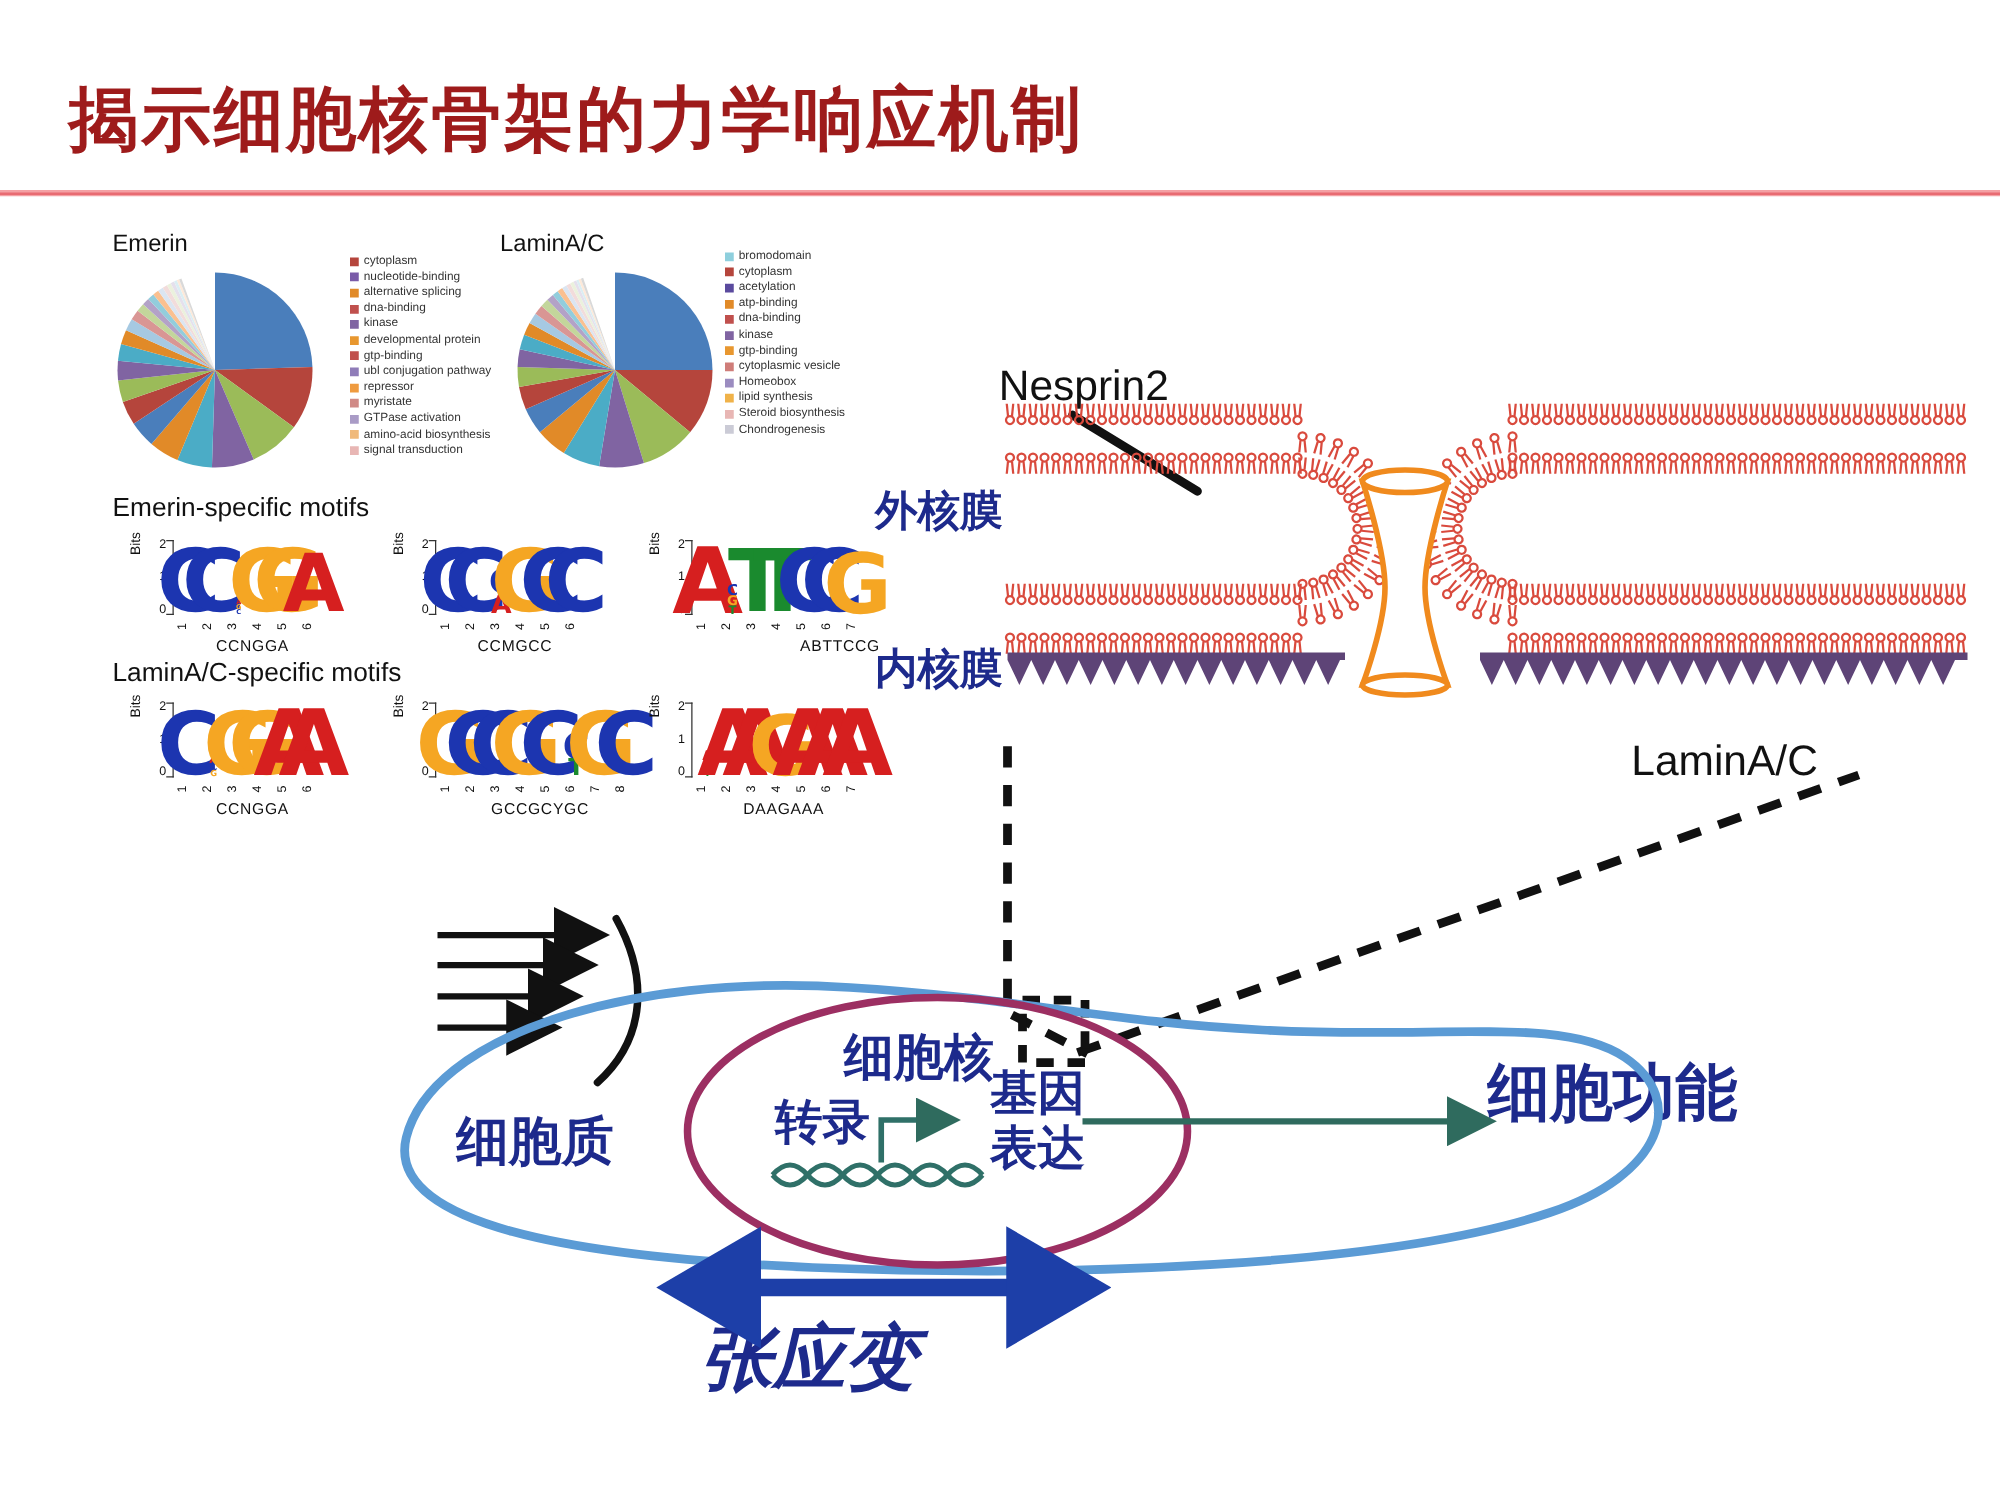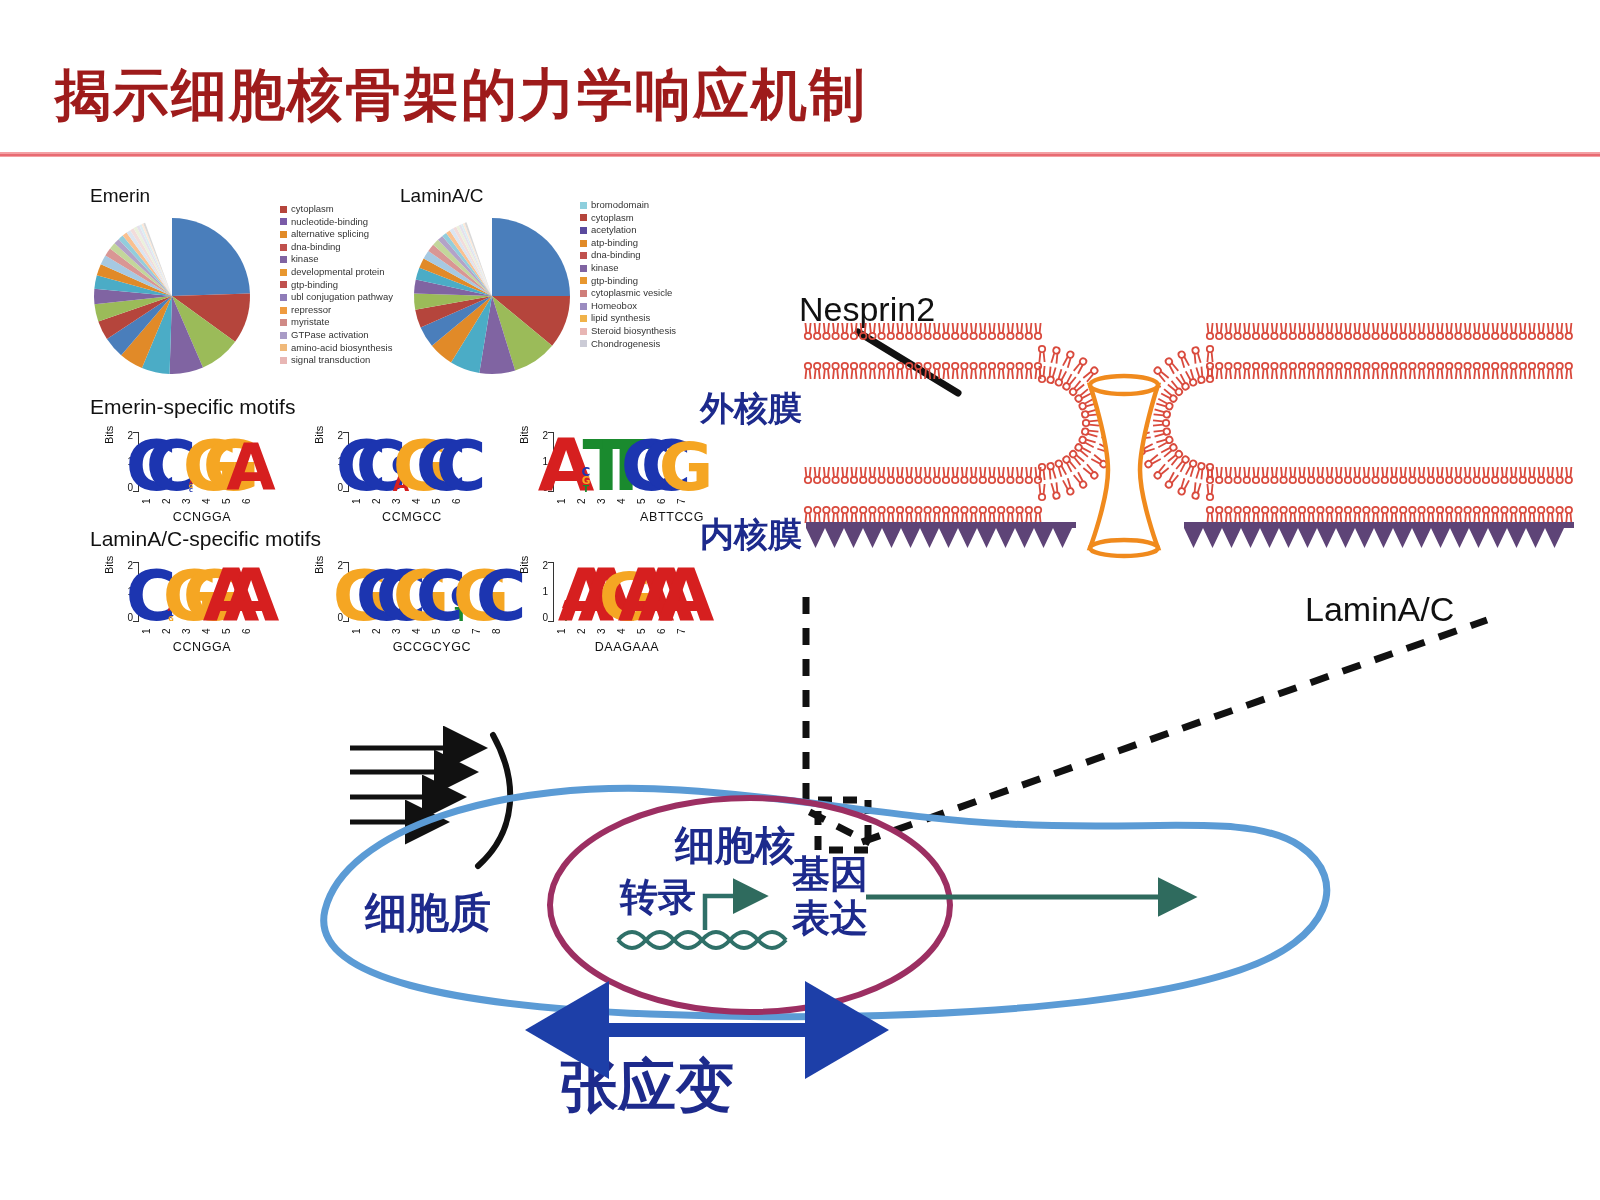--- a/index.html
+++ b/index.html
@@ -2215,22 +2215,23 @@
 <div id="cell-diagram">
 
   <div class="cell-label cn" style="left:115px;top:245px;font-size:42px;">细胞质</div>
   <div class="cell-label cn" style="left:425px;top:178px;font-size:40px;">细胞核</div>
   <div class="cell-label cn" style="left:370px;top:232px;font-size:38px;">转录</div>
   <div class="cell-label cn" style="left:518px;top:212px;font-size:38px;line-height:44px;margin-left:24px;">
     <div>基因</div>
     <div>表达</div>
   </div>
   <div class="cell-label cn" style="left:940px;top:205px;font-size:50px;line-height:58px;">
+    <div>细胞功能</div>
   </div>
-  <div class="cell-label cn" style="left:310px;top:408px;font-size:58px;">张应变</div>
+  <div class="cell-label cn" style="left:310px;top:408px;font-size:58px;font-style:italic;">张应变</div>
 
   <svg width="1350" height="540" viewBox="0 0 1350 540" style="position:absolute;left:0;top:0;">
     <defs>
       <marker id="ah-black" markerWidth="9" markerHeight="9" refX="7" refY="4.5" orient="auto">
         <path d="M0,0 L9,4.5 L0,9 z" fill="#111"></path>
       </marker>
       <marker id="ah-green" markerWidth="8" markerHeight="8" refX="6.5" refY="4" orient="auto">
         <path d="M0,0 L8,4 L0,8 z" fill="#2f6b5e"></path>
       </marker>
       <marker id="ah-blue-r" markerWidth="6" markerHeight="7" refX="5" refY="3.5" orient="auto">

